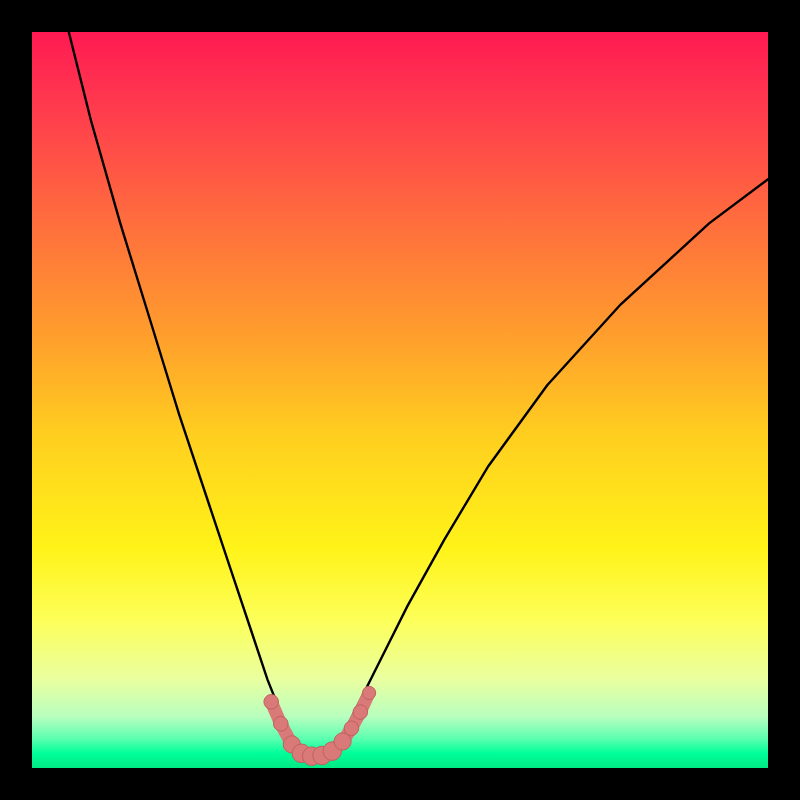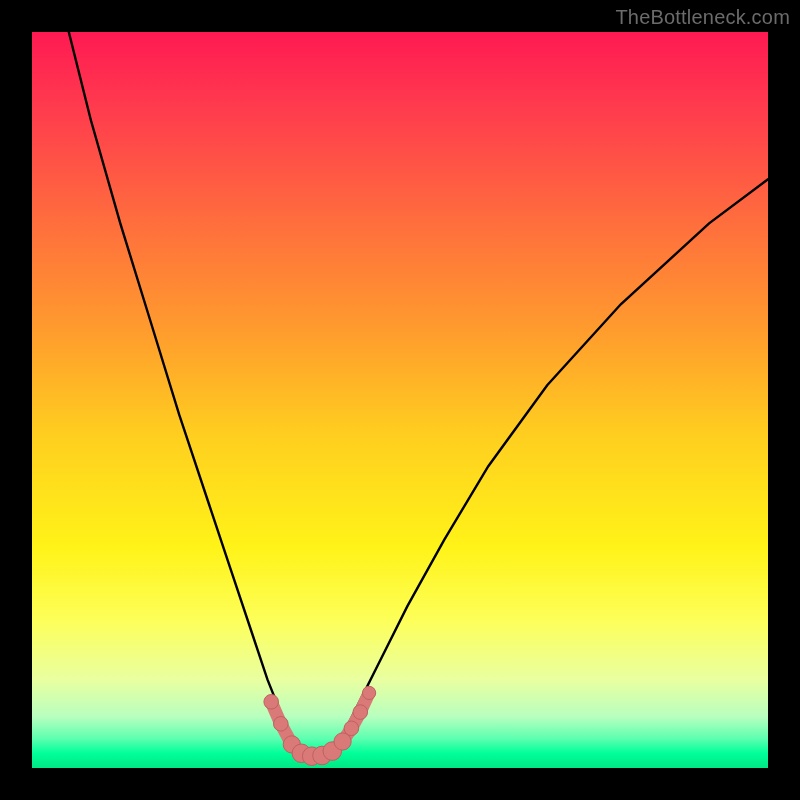--- a/index.html
+++ b/index.html
@@ -53,21 +53,20 @@
     color: #6b6b6b;
     font-size: 20px;
     font-weight: 500;
     letter-spacing: 0.2px;
   }
 </style>
 </head>
 <body>
 
 <div class="stage">
-  <div class="watermark">TheBottleneck.com</div>
   <div class="plot">
     <svg class="curve-svg" viewBox="0 0 736 736" preserveAspectRatio="none">
       <path id="curve-path" fill="none" stroke="#000000" stroke-width="2.4" stroke-linecap="round" d="M36.8 0.0 L58.9 88.3 L88.3 191.4 L117.8 287.0 L147.2 382.7 L176.6 471.0 L198.7 537.3 L220.8 603.5 L235.5 647.7 L250.2 684.5 L261.3 706.6 L272.3 721.3 L279.7 725.0 L287.0 725.0 L294.4 721.3 L309.1 706.6 L323.8 677.1 L345.9 633.0 L375.4 574.1 L412.2 507.8 L456.3 434.2 L515.2 353.3 L588.8 272.3 L677.1 191.4 L736.0 147.2"></path>
       <path id="marker-band" fill="none" stroke="#d97a78" stroke-width="13" stroke-linecap="round" stroke-linejoin="round" d="M239.2 669.8 L248.8 691.8 L259.8 712.4 L269.4 721.3 L279.7 724.2 L290.0 723.5 L300.3 719.1 L310.6 709.5 L319.4 696.3 L328.3 680.1 L337.1 660.9"></path>
       <g id="markers">
           <circle cx="239.2" cy="669.8" r="7.3" fill="#d97a78" stroke="#c06060" stroke-width="1"></circle>
           <circle cx="248.8" cy="691.8" r="7.3" fill="#d97a78" stroke="#c06060" stroke-width="1"></circle>
           <circle cx="259.8" cy="712.4" r="8.6" fill="#d97a78" stroke="#c06060" stroke-width="1"></circle>
           <circle cx="269.4" cy="721.3" r="9.3" fill="#d97a78" stroke="#c06060" stroke-width="1"></circle>
           <circle cx="279.7" cy="724.2" r="9.3" fill="#d97a78" stroke="#c06060" stroke-width="1"></circle>

